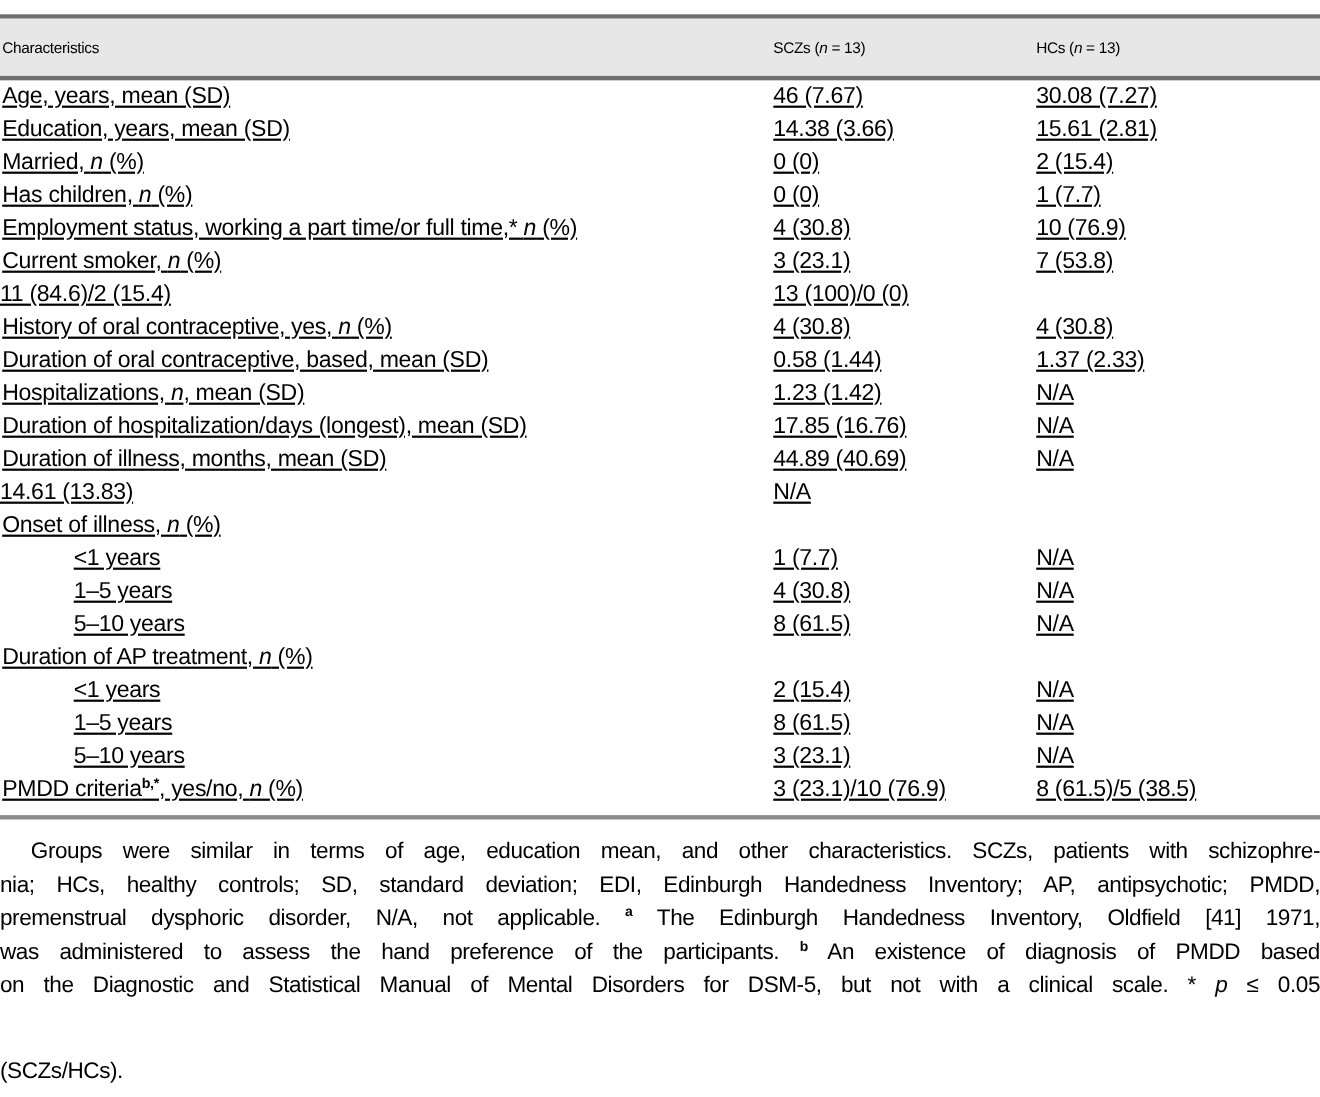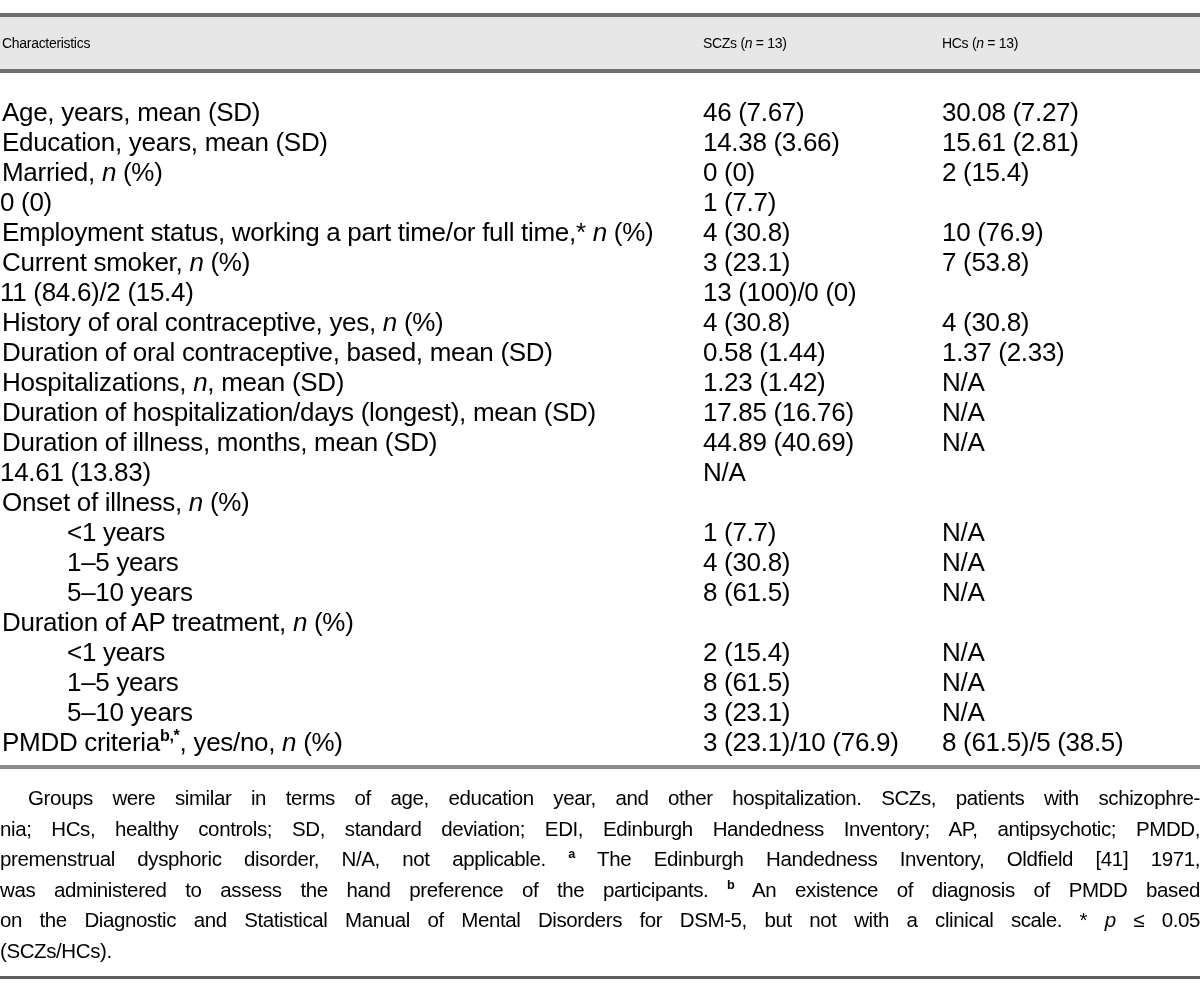--- a/index.html
+++ b/index.html
@@ -24,38 +24,38 @@
   .rule-bottom { height: 3px; background: var(--rulebot); margin-top: 10px; }
 
   .thead {
     height: 56px; background: var(--band);
     border-bottom: 4px solid var(--rule);
     display: grid; grid-template-columns: 703px 239px 1fr;
     align-items: center; font-size: 14px; letter-spacing: -0.3px;
   }
   .c1 { padding-left: 2px; }
 
-  .tbody { padding-top: 24px; font-size: 26px; }
+  .tbody { padding-top: 0; font-size: 21px; text-decoration: underline; }
   .trow {
     display: grid; grid-template-columns: 703px 239px 1fr;
     height: 30px; line-height: 30px; letter-spacing: -0.3px;
     white-space: nowrap;
   }
   .trow.indent .c1 { padding-left: 48px; margin-left: 19px; }
 
   sup { font-size: 0.62em; font-weight: bold; line-height: 0; vertical-align: super; }
   i { font-style: italic; }
 
   .footnote {
     margin-top: 14px; font-size: 20.5px; line-height: 30.5px;
     letter-spacing: -0.4px;
   }
   .fline { text-align: justify; text-align-last: justify; }
   .fline.first { text-indent: 28px; }
-  .fline.last { text-align-last: left; }
+  .fline.last { text-align-last: left; margin-top: 47px; }
 </style>
 </head>
 <body>
 
 <div class="page">
 
   <div class="rule rule-top"></div>
 
   <div class="thead">
     <div class="c1">Characteristics</div>
@@ -76,20 +76,21 @@
     <div class="c3">15.61 (2.81)</div>
   </div>
 
   <div class="trow">
     <div class="c1">Married, <i>n</i> (%)</div>
     <div class="c2">0 (0)</div>
     <div class="c3">2 (15.4)</div>
   </div>
 
   <div class="trow">
+    <div class="c1">Has children, <i>n</i> (%)</div>
     <div class="c2">0 (0)</div>
     <div class="c3">1 (7.7)</div>
   </div>
 
   <div class="trow">
     <div class="c1">Employment status, working a part time/or full time,* <i>n</i> (%)</div>
     <div class="c2">4 (30.8)</div>
     <div class="c3">10 (76.9)</div>
   </div>
 
@@ -190,21 +191,21 @@
   <div class="trow">
     <div class="c1">PMDD criteria<sup>b,*</sup>, yes/no, <i>n</i> (%)</div>
     <div class="c2">3 (23.1)/10 (76.9)</div>
     <div class="c3">8 (61.5)/5 (38.5)</div>
   </div>
 </div>
 
   <div class="rule rule-mid"></div>
 
   <div class="footnote" id="footnote">
-  <div class="fline first">Groups were similar in terms of age, education year, and other hospitalization. SCZs, patients with schizophre-</div>
+  <div class="fline first">Groups were similar in terms of age, education mean, and other characteristics. SCZs, patients with schizophre-</div>
 
   <div class="fline">nia; HCs, healthy controls; SD, standard deviation; EDI, Edinburgh Handedness Inventory; AP, antipsychotic; PMDD,</div>
 
   <div class="fline">premenstrual dysphoric disorder, N/A, not applicable. <sup>a</sup> The Edinburgh Handedness Inventory, Oldfield [41] 1971,</div>
 
   <div class="fline">was administered to assess the hand preference of the participants. <sup>b</sup> An existence of diagnosis of PMDD based</div>
 
   <div class="fline">on the Diagnostic and Statistical Manual of Mental Disorders for DSM-5, but not with a clinical scale. * <i>p</i> ≤ 0.05</div>
 
   <div class="fline last">(SCZs/HCs).</div>

